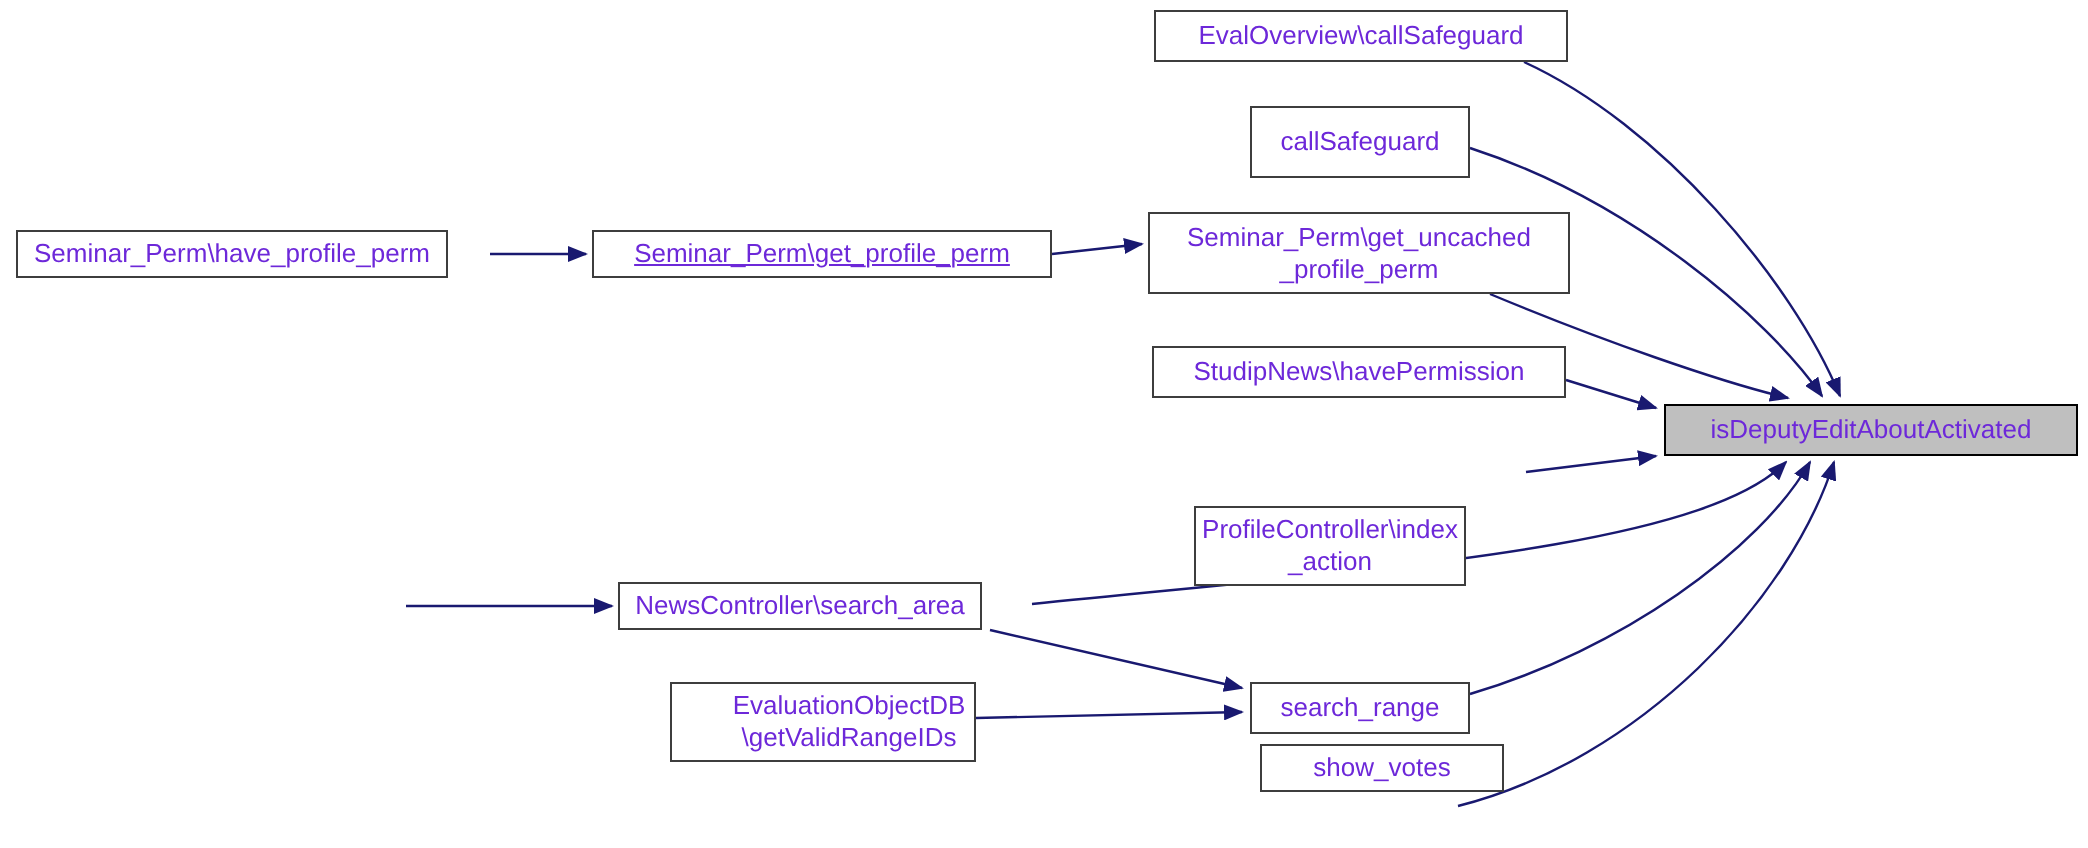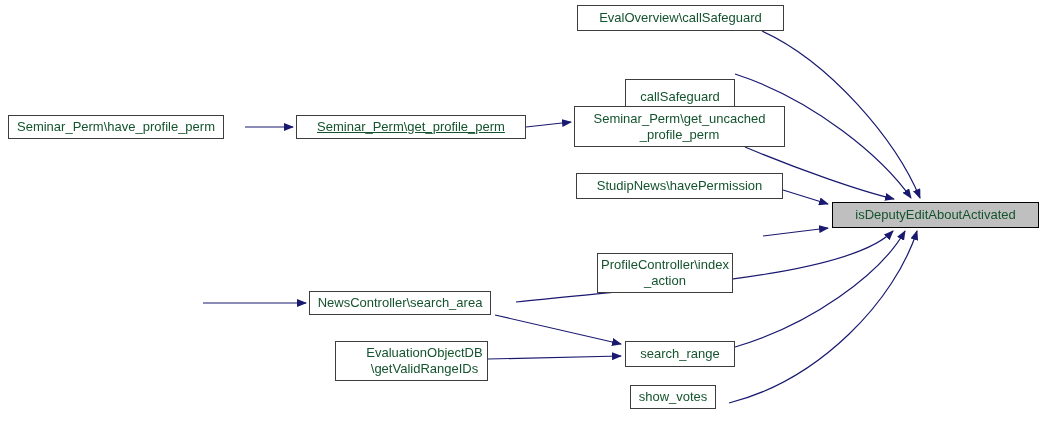--- a/index.html
+++ b/index.html
@@ -29,45 +29,45 @@
   }
   .node {
     position: absolute;
     box-sizing: border-box;
     display: flex;
     align-items: center;
     justify-content: center;
     text-align: center;
     background: #ffffff;
     border: 1px solid #3d3d3d;
-    color: #14532d;
+    color: #6d28d9;
     font-size: 13px;
     line-height: 16px;
     white-space: pre-line;
     cursor: pointer;
   }
   .node.focus {
     background: #bfbfbf;
     border: 1.5px solid #000000;
     cursor: default;
   }
   
   .n1  { left: 577px; top: 5px;   width: 207px; height: 26px; }
-  .n2  { left: 625px; top: 53px;  width: 110px; height: 36px; margin-top: 26px; }
+  .n2  { left: 625px; top: 53px;  width: 110px; height: 36px; }
   .n3  { left: 8px;   top: 115px; width: 216px; height: 24px; }
   .n4  { left: 296px; top: 115px; width: 230px; height: 24px; text-decoration: underline; }
   .n5  { left: 574px; top: 106px; width: 211px; height: 41px; }
   .n6  { left: 576px; top: 173px; width: 207px; height: 26px; }
   .n7  { left: 832px; top: 202px; width: 207px; height: 26px; }
   .n8  { left: 597px; top: 225px; width: 136px; height: 40px; margin-top: 28px; }
   .n9  { left: 51px;  top: 283px; width: 152px; height: 40px; }
   .n10 { left: 309px; top: 291px; width: 182px; height: 24px; }
   .n11 { left: 335px; top: 341px; width: 153px; height: 40px; padding-left: 26px; }
   .n12 { left: 625px; top: 341px; width: 110px; height: 26px; }
-  .n13 { left: 630px; top: 385px; width: 86px;  height: 24px; }
+  .n13 { left: 630px; top: 372px; width: 122px;  height: 24px; }
 </style>
 </head>
 <body>
 
 <div class="graph">
 
   <svg class="edges" viewBox="0 0 1044 424" xmlns="http://www.w3.org/2000/svg">
     <defs>
       <marker id="arrow" viewBox="0 0 10 8" refX="9" refY="4" markerWidth="10" markerHeight="8" markerUnits="userSpaceOnUse" orient="auto">
         <path d="M0,0 L10,4 L0,8 z" fill="#191970"></path>

